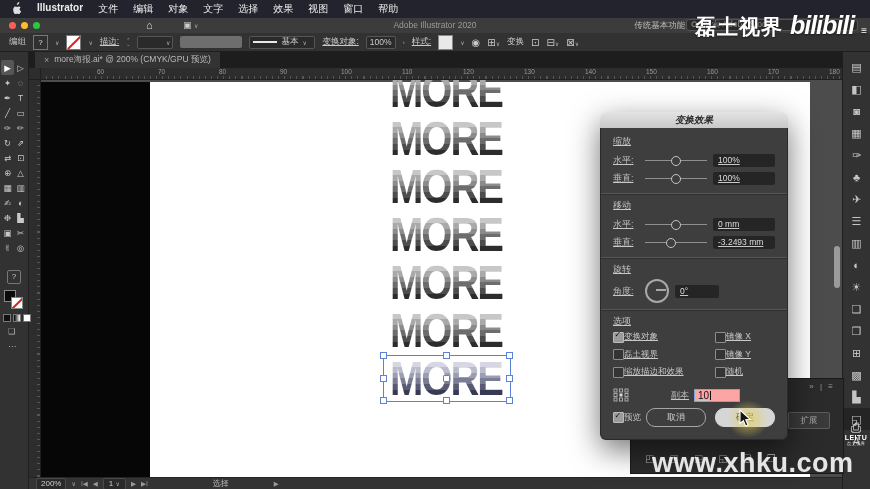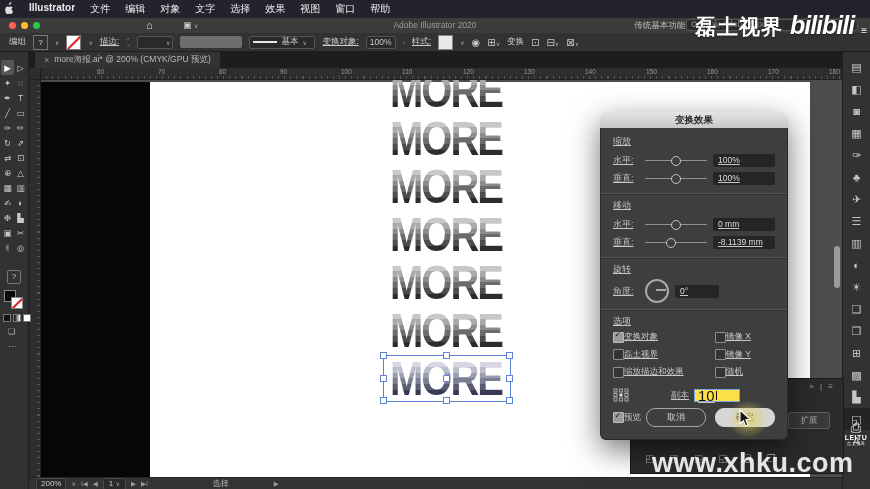--- a/index.html
+++ b/index.html
@@ -1,20 +1,20 @@
 <!DOCTYPE html>
 <html><head>
 <meta charset="utf-8">
 <style>
   html,body{margin:0;padding:0;background:#222;}
   .app{position:relative;width:870px;height:489px;overflow:hidden;background:#3a3a3a;
        font-family:"Liberation Sans","DejaVu Sans",sans-serif;-webkit-font-smoothing:antialiased;}
   
   .menubar{position:absolute;left:0;top:0;width:100%;height:18px;background:#23232d;
-           display:flex;align-items:center;gap:15px;padding:0 4px;box-sizing:border-box;
+           display:flex;align-items:center;gap:15px;padding:0 12px;box-sizing:border-box;
            color:#ececec;font-size:10px;z-index:6;}
   .menubar .mi{white-space:nowrap;}
   .menubar .mi.app-name{font-weight:bold;}
   
   .titlebar{position:absolute;left:0;top:18px;width:100%;height:15px;background:#3c3c3c;
             border-bottom:1px solid #272727;z-index:6;font-size:8.5px;color:#b5b5b5;}
   .tl{position:absolute;top:4px;width:7px;height:7px;border-radius:50%;}
   .home-ic{position:absolute;left:146px;top:1px;font-size:11px;color:#cfcfcf;}
   .arrange-ic{position:absolute;left:183px;top:2px;font-size:9px;color:#cfcfcf;}
   .tb-title{position:absolute;left:0;right:0;top:2px;text-align:center;color:#9a9a9a;}
@@ -125,21 +125,21 @@
   .pfhead{position:absolute;right:8px;top:3px;color:#9a9a9a;font-size:8px;letter-spacing:2px;}
   .expandbtn{position:absolute;right:13px;top:33px;width:40px;height:15px;background:#3a3a3a;
              border:1px solid #5c5c5c;border-radius:2px;color:#aaa;font-size:8.5px;
              text-align:center;line-height:15px;}
   .pficons{position:absolute;left:14px;bottom:9px;display:flex;gap:15px;color:#b0b0b0;
            font-size:10px;}
   
   .dialog{position:absolute;left:600px;top:112px;width:188px;height:328px;z-index:10;
           border-radius:6px;box-shadow:0 10px 30px rgba(0,0,0,.55);}
   .dlg-title{height:16px;background:linear-gradient(#e4e4e4,#c8c8c8);border-radius:6px 6px 0 0;
-             color:#2b2b2b;font-size:9.5px;font-weight:bold;text-align:center;line-height:16px;}
+             color:#2b2b2b;font-size:9.5px;font-weight:bold;text-align:center;line-height:16px;font-style:italic;}
   .dlg-body{position:absolute;left:0;right:0;top:16px;bottom:0;background:#3e3e3e;
             border:1px solid #2a2a2a;border-top:none;border-radius:0 0 6px 6px;
             padding:2px 12px 0;box-sizing:border-box;color:#c8c8c8;text-decoration:underline;}
   .sec-h{font-size:9px;color:#c2c2c2;margin:5px 0 3px;}
   .srow{display:flex;align-items:center;height:18px;gap:6px;}
   .slbl{width:26px;font-size:9px;color:#bdbdbd;flex:0 0 auto;}
   .track{flex:1;height:1px;background:#8f8f8f;position:relative;}
   .knob{position:absolute;top:-4px;width:8px;height:8px;border:1px solid #c4c4c4;
         border-radius:50%;background:#3e3e3e;transform:translateX(-50%);}
   .vbox{flex:0 0 62px;height:13px;background:#252525;border-radius:2px;color:#ddd;
@@ -152,22 +152,22 @@
   .optgrid{display:flex;gap:6px;}
   .optcol{display:flex;flex-direction:column;gap:5.5px;}
   .optcol.l{width:96px;}
   .cb{display:flex;align-items:center;gap:0;font-size:8.5px;color:#c6c6c6;}
   .cbx{width:9px;height:9px;border:1px solid #8c8c8c;background:#343434;border-radius:1px;
        flex:0 0 auto;position:relative;}
   .cbx.on{background:#9a9a9a;border-color:#bbb;}
   .cbx.on::after{content:"✓";position:absolute;left:0.5px;top:-2.5px;font-size:8px;color:#111;}
   .copyrow{display:flex;align-items:center;margin-top:9px;height:16px;}
   .copylbl{font-size:9px;color:#bdbdbd;margin-left:42px;}
-  .copyinput{width:46px;height:13px;background:#fde047;border:1px solid #7aa5e0;margin-left:5px;
-             color:#111;font-size:15px;line-height:13px;padding:0 3px;box-sizing:border-box;
+  .copyinput{width:46px;height:13px;background:#fca5a5;border:1px solid #7aa5e0;margin-left:5px;
+             color:#111;font-size:10px;line-height:13px;padding:0 3px;box-sizing:border-box;
              display:flex;align-items:center;}
   .caret-line{width:1px;height:9px;background:#111;margin-left:1px;}
   .dlg-bottom{position:absolute;left:12px;right:12px;bottom:12px;display:flex;align-items:center;}
   .btn{height:17px;border-radius:9px;font-size:9px;line-height:16px;text-align:center;}
   .btn.cancel{width:58px;border:1px solid #a5a5a5;color:#cfcfcf;margin-left:auto;}
   .btn.ok{width:58px;background:#d6d6d6;border:1px solid #d6d6d6;color:#333;margin-left:9px;
           position:relative;}
   .glow{position:absolute;left:727px;top:400px;width:42px;height:38px;border-radius:50%;
         background:radial-gradient(closest-side,rgba(227,207,86,.75),rgba(227,207,86,0));
         z-index:11;pointer-events:none;}
@@ -420,21 +420,21 @@
         <span class="track">
             <span class="knob" style="left: 50%;"></span>
           </span>
         <span class="vbox">0 mm</span>
       </div>
       <div class="srow">
         <span class="slbl">垂直:</span>
         <span class="track">
             <span class="knob" style="left: 42%;"></span>
           </span>
-        <span class="vbox">-8.1139 mm</span>
+        <span class="vbox">-3.2493 mm</span>
       </div>
 
       <div class="dlg-div"></div>
 
       <div class="sec-h">旋转</div>
       <div class="srow" style="height:24px">
         <span class="slbl">角度:</span>
         <span class="dial"></span>
         <span class="vbox small">0°</span>
       </div>

